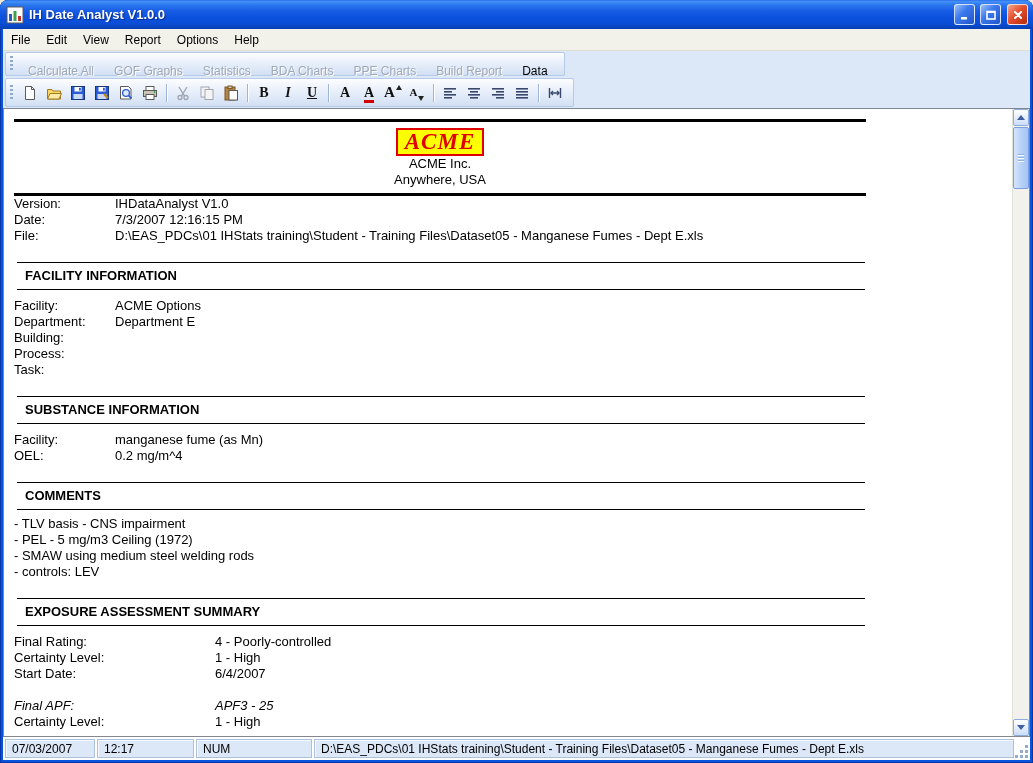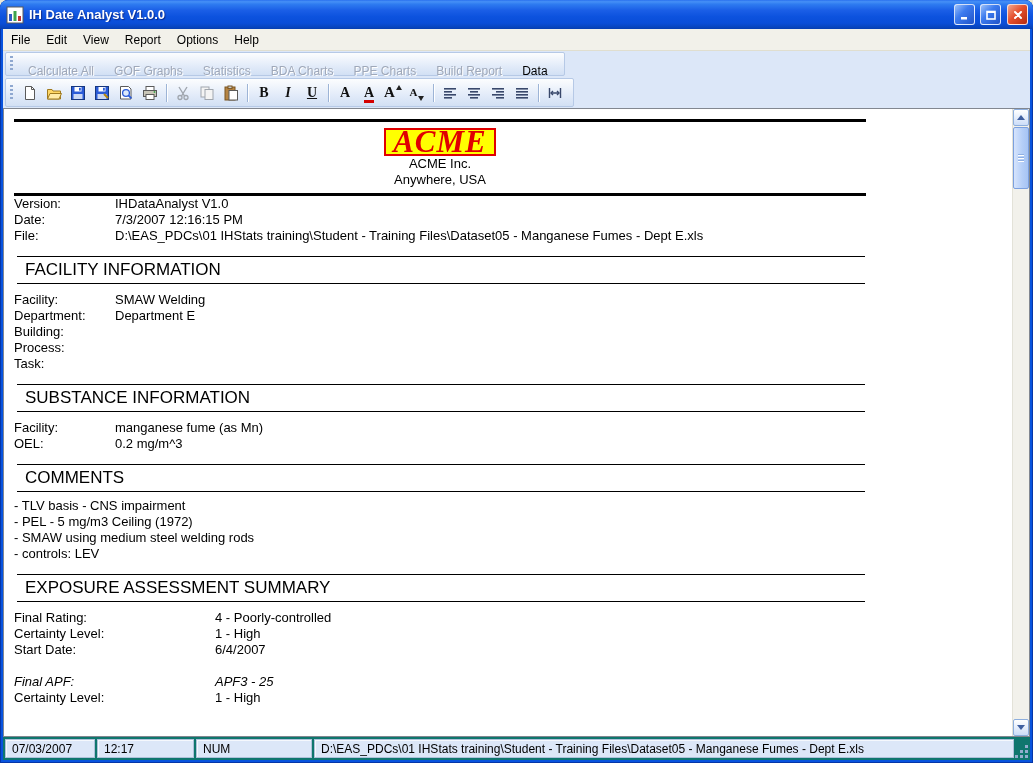--- a/index.html
+++ b/index.html
@@ -114,33 +114,33 @@
     font-size:13px; line-height:16px; color:#000;
     overflow:hidden;
   }
   .hr3 { width:852px; height:3px; background:#000; }
   .center { width:852px; text-align:center; }
   .logo {
     display:inline-block; margin-top:6px;
     background:#FFFF00; color:#E00000;
     border:2px solid #E00000;
     font-family:"Liberation Serif", serif;
-    font-style:italic; font-weight:bold; font-size:31px; line-height:24px;
+    font-style:italic; font-weight:bold; font-size:23px; line-height:24px;
     padding:0 7px; letter-spacing:1px;
   }
   .company, .location { font-size:13px; }
   .meta { margin-bottom:4px; }
   .kv { display:flex; }
   .kv .k { width:101px; flex:0 0 101px; }
   .kv .v { white-space:nowrap; }
   .wide .k { width:201px; flex:0 0 201px; }
   .sect {
-    margin-top:12px; margin-left:3px; width:848px;
+    margin-top:18px; margin-left:3px; width:848px;
     border-top:1px solid #000; border-bottom:1px solid #000;
-    padding:5px 0 5px 8px; font-size:17px;
+    padding:5px 0 5px 8px; font-size:13px;font-weight:bold;
   }
   .sect-body { margin-top:8px; }
   .cmt-line { line-height:16px; }
   .gap-top { margin-top:16px;font-style:italic; }
   .mt6 { margin-top:6px; }
   .mb4 { margin-bottom:5px; }
 
   
   .vscroll {
     position:absolute; top:0; right:0; bottom:0; width:17px;
@@ -163,21 +163,21 @@
     border:1px solid #7BA0DF; border-radius:2px;
   }
   .thumb::after {
     content:""; position:absolute; left:4px; right:4px; top:26px; height:8px;
     background:repeating-linear-gradient(180deg,#8FB0E4 0 1px, #FFFFFF 1px 2px, transparent 2px 3px);
   }
 
   
   .statusbar {
     height:23px; flex:0 0 23px;
-    background:#0f766e;
+    background:#ffffff;
     display:flex; align-items:stretch; gap:2px;
     padding:2px 16px 2px 2px;
     position:relative;
     font-size:12px;
   }
   .panel {
     border:1px solid #AEC1DA;
     box-shadow:inset 1px 1px 0 rgba(255,255,255,.7);
     background:#DCE7F8;
     display:flex; align-items:center;
@@ -463,21 +463,21 @@
             <span class="v">D:\EAS_PDCs\01 IHStats training\Student - Training Files\Dataset05 - Manganese Fumes - Dept E.xls</span>
           </div>
         </div>
 
         <div class="sect">
           <span>FACILITY INFORMATION</span>
         </div>
         <div class="sect-body">
           <div class="kv">
             <span class="k">Facility:</span>
-            <span class="v">SMAW Welding</span>
+            <span class="v">ACME Options</span>
           </div>
           <div class="kv">
             <span class="k">Department:</span>
             <span class="v">Department E</span>
           </div>
           <div class="kv">
             <span class="k">Building:</span>
             <span class="v"></span>
           </div>
           <div class="kv">
@@ -493,21 +493,21 @@
         <div class="sect">
           <span>SUBSTANCE INFORMATION</span>
         </div>
         <div class="sect-body">
           <div class="kv">
             <span class="k">Facility:</span>
             <span class="v">manganese fume (as Mn)</span>
           </div>
           <div class="kv">
             <span class="k">OEL:</span>
-            <span class="v">0.2  mg/m^3</span>
+            <span class="v">0.2  mg/m^4</span>
           </div>
         </div>
 
         <div class="sect">
           <span>COMMENTS</span>
         </div>
         <div class="sect-body mt6">
           <div class="cmt-line">- TLV basis - CNS impairment</div>
           <div class="cmt-line">- PEL - 5 mg/m3 Ceiling (1972)</div>
           <div class="cmt-line">- SMAW using medium steel welding rods</div>

